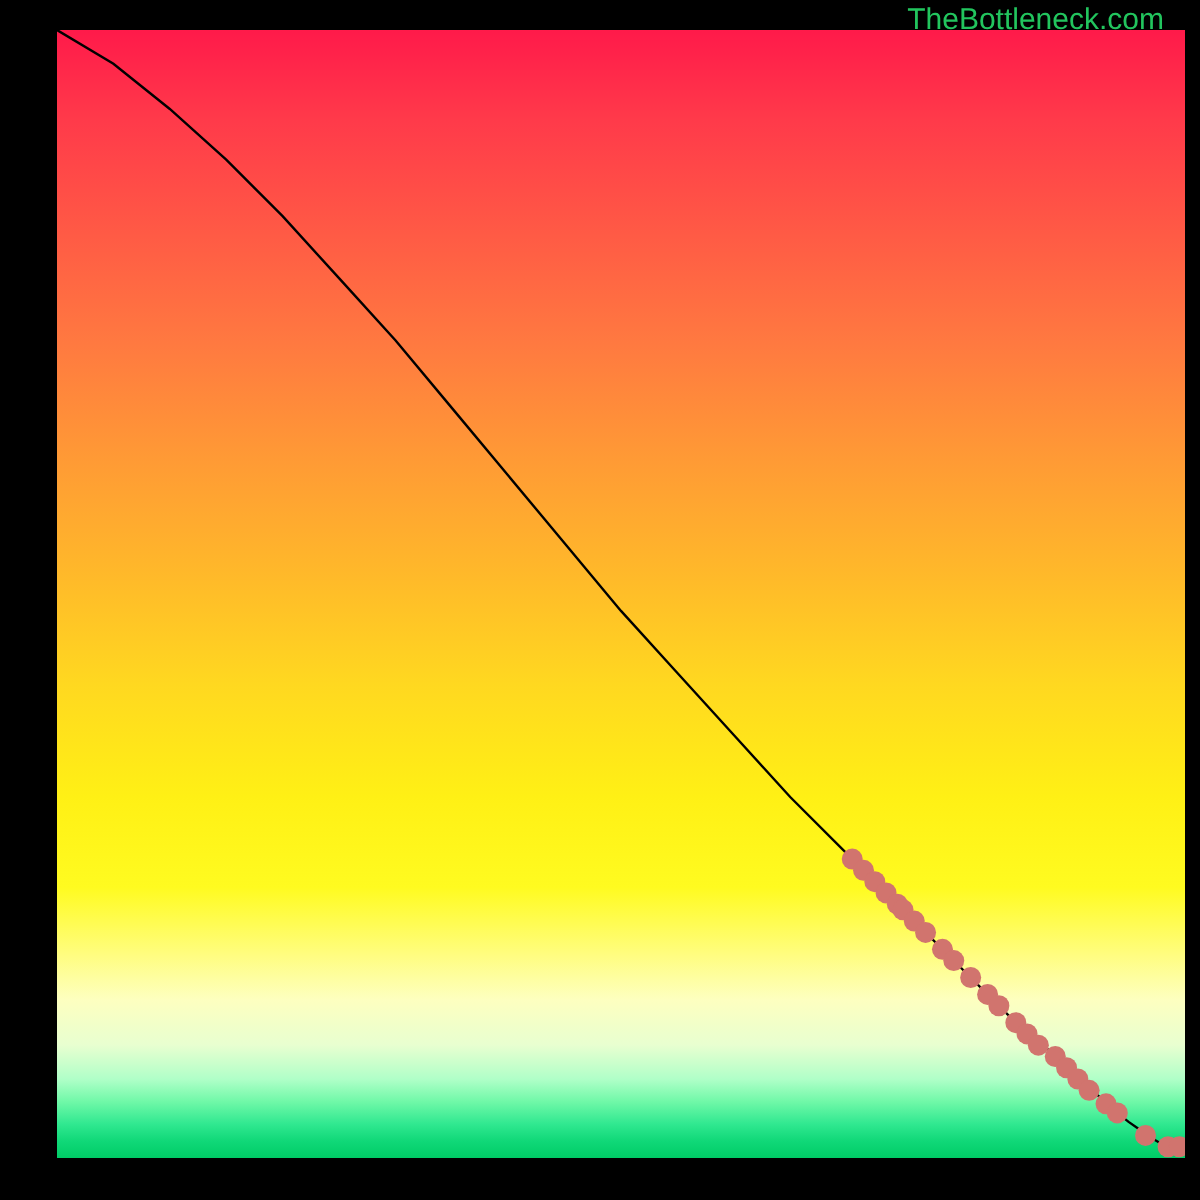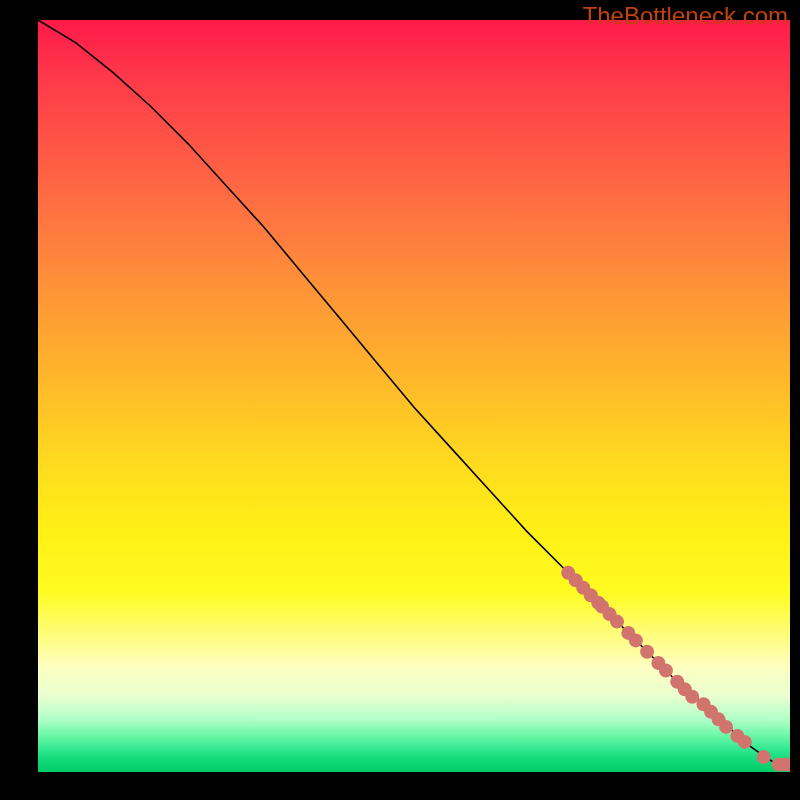--- a/index.html
+++ b/index.html
@@ -32,23 +32,23 @@
       #b0ffc8 93%,
       #70f8a8 95%,
       #30e890 97%,
       #10d878 98.5%,
       #00cc66 100%
     );
   }
   .attribution {
     position: absolute;
     top: 2px;
-    right: 12px;
-    color: #c2410c;
-    font-size: 24px;
+    right: 24px;
+    color: #22c55e;
+    font-size: 20px;
     font-weight: 500;
     z-index: 10;
   }
   svg.curve {
     position: absolute;
     left: 0;
     top: 0;
     width: 100%;
     height: 100%;
     pointer-events: none;

